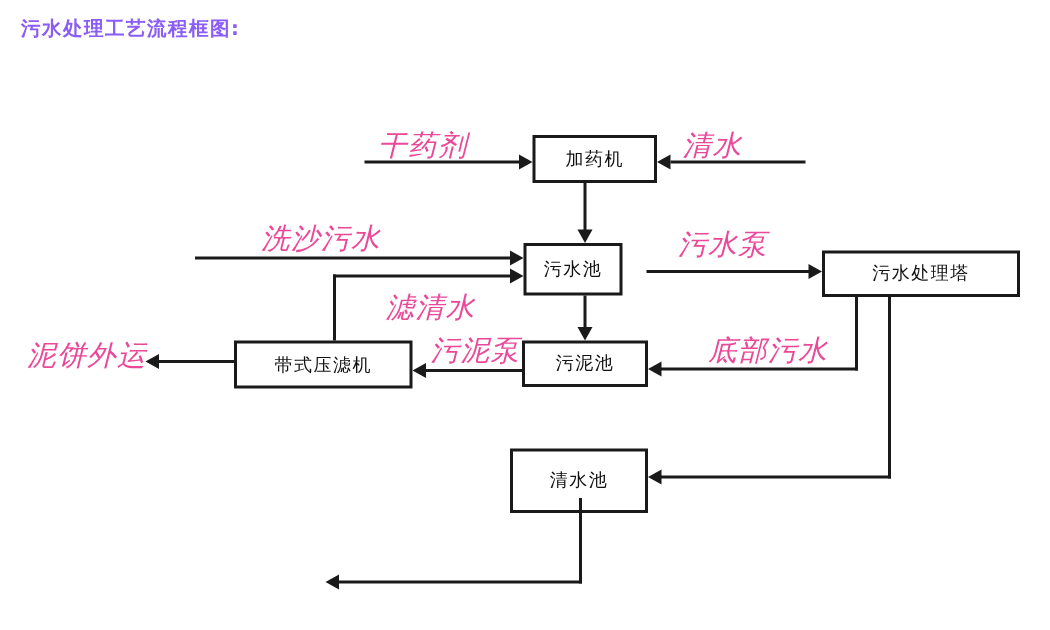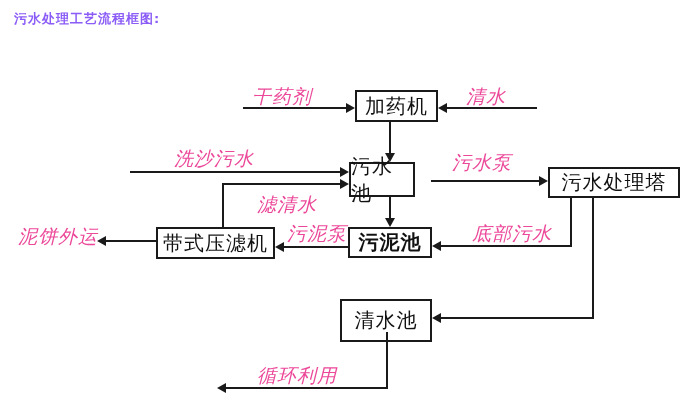--- a/index.html
+++ b/index.html
@@ -13,21 +13,21 @@
   }
   .title{
     position:absolute;left:14px;top:10px;
     font-size:13px;font-weight:bold;letter-spacing:1px;color:#8b5cf6;
   }
   .node{
     position:absolute;
     border:2px solid #1a1a1a;
     background:#ffffff;
     display:flex;align-items:center;justify-content:center;
-    font-size:20px;letter-spacing:1px;color:#111;
+    font-size:12px;letter-spacing:1px;color:#111;
     box-sizing:border-box;
   }
   .lbl{
     position:absolute;
     font-size:19px;letter-spacing:1px;color:#ec4899;white-space:nowrap;font-style:italic;
   }
   .lh{position:absolute;height:2px;background:#1a1a1a;}
   .lv{position:absolute;width:2px;background:#1a1a1a;}
   .ar{position:absolute;width:0;height:0;
       border-top:5px solid transparent;border-bottom:5px solid transparent;
@@ -37,26 +37,26 @@
       border-right:9px solid #1a1a1a;}
   .ad{position:absolute;width:0;height:0;
       border-left:5px solid transparent;border-right:5px solid transparent;
       border-top:9px solid #1a1a1a;}
 
   
   .n-dosing{left:355px;top:90px;width:83px;height:32px;}
   .n-sewage{left:349px;top:162px;width:66px;height:35px;}
   .n-tower{left:548px;top:167px;width:132px;height:31px;}
   .n-press{left:156px;top:227px;width:119px;height:32px;}
-  .n-sludge{left:348px;top:227px;width:84px;height:31px;font-weight:bold;}
+  .n-sludge{left:348px;top:227px;width:84px;height:31px;}
   .n-clean{left:340px;top:299px;width:92px;height:43px;}
 
   
   .t-dry{left:252px;top:84px;}
-  .t-cw{left:466px;top:84px;}
+  .t-cw{left:455px;top:84px;}
   .t-wash{left:174px;top:146px;}
   .t-spump{left:452px;top:150px;}
   .t-filt{left:257px;top:192px;}
   .t-slpump{left:287px;top:221px;}
   .t-bottom{left:472px;top:221px;}
   .t-mud{left:18px;top:224px;}
   .t-recycle{left:257px;top:363px;}
 </style>
 </head>
 <body>
@@ -73,21 +73,20 @@
   <div class="node n-clean">清水池</div>
 
   <div class="lbl t-dry">干药剂</div>
   <div class="lbl t-cw">清水</div>
   <div class="lbl t-wash">洗沙污水</div>
   <div class="lbl t-spump">污水泵</div>
   <div class="lbl t-filt">滤清水</div>
   <div class="lbl t-slpump">污泥泵</div>
   <div class="lbl t-bottom">底部污水</div>
   <div class="lbl t-mud">泥饼外运</div>
-  <div class="lbl t-recycle">循环利用</div>
 
   <div class="lh" style="left:243px;top:107px;width:103px;"></div>
   <div class="ar" style="left:346px;top:103px;"></div>
 
   <div class="lh" style="left:447px;top:107px;width:90px;"></div>
   <div class="al" style="left:438px;top:103px;"></div>
 
   <div class="lv" style="left:389px;top:122px;height:33px;"></div>
   <div class="ad" style="left:385px;top:153px;"></div>
 

